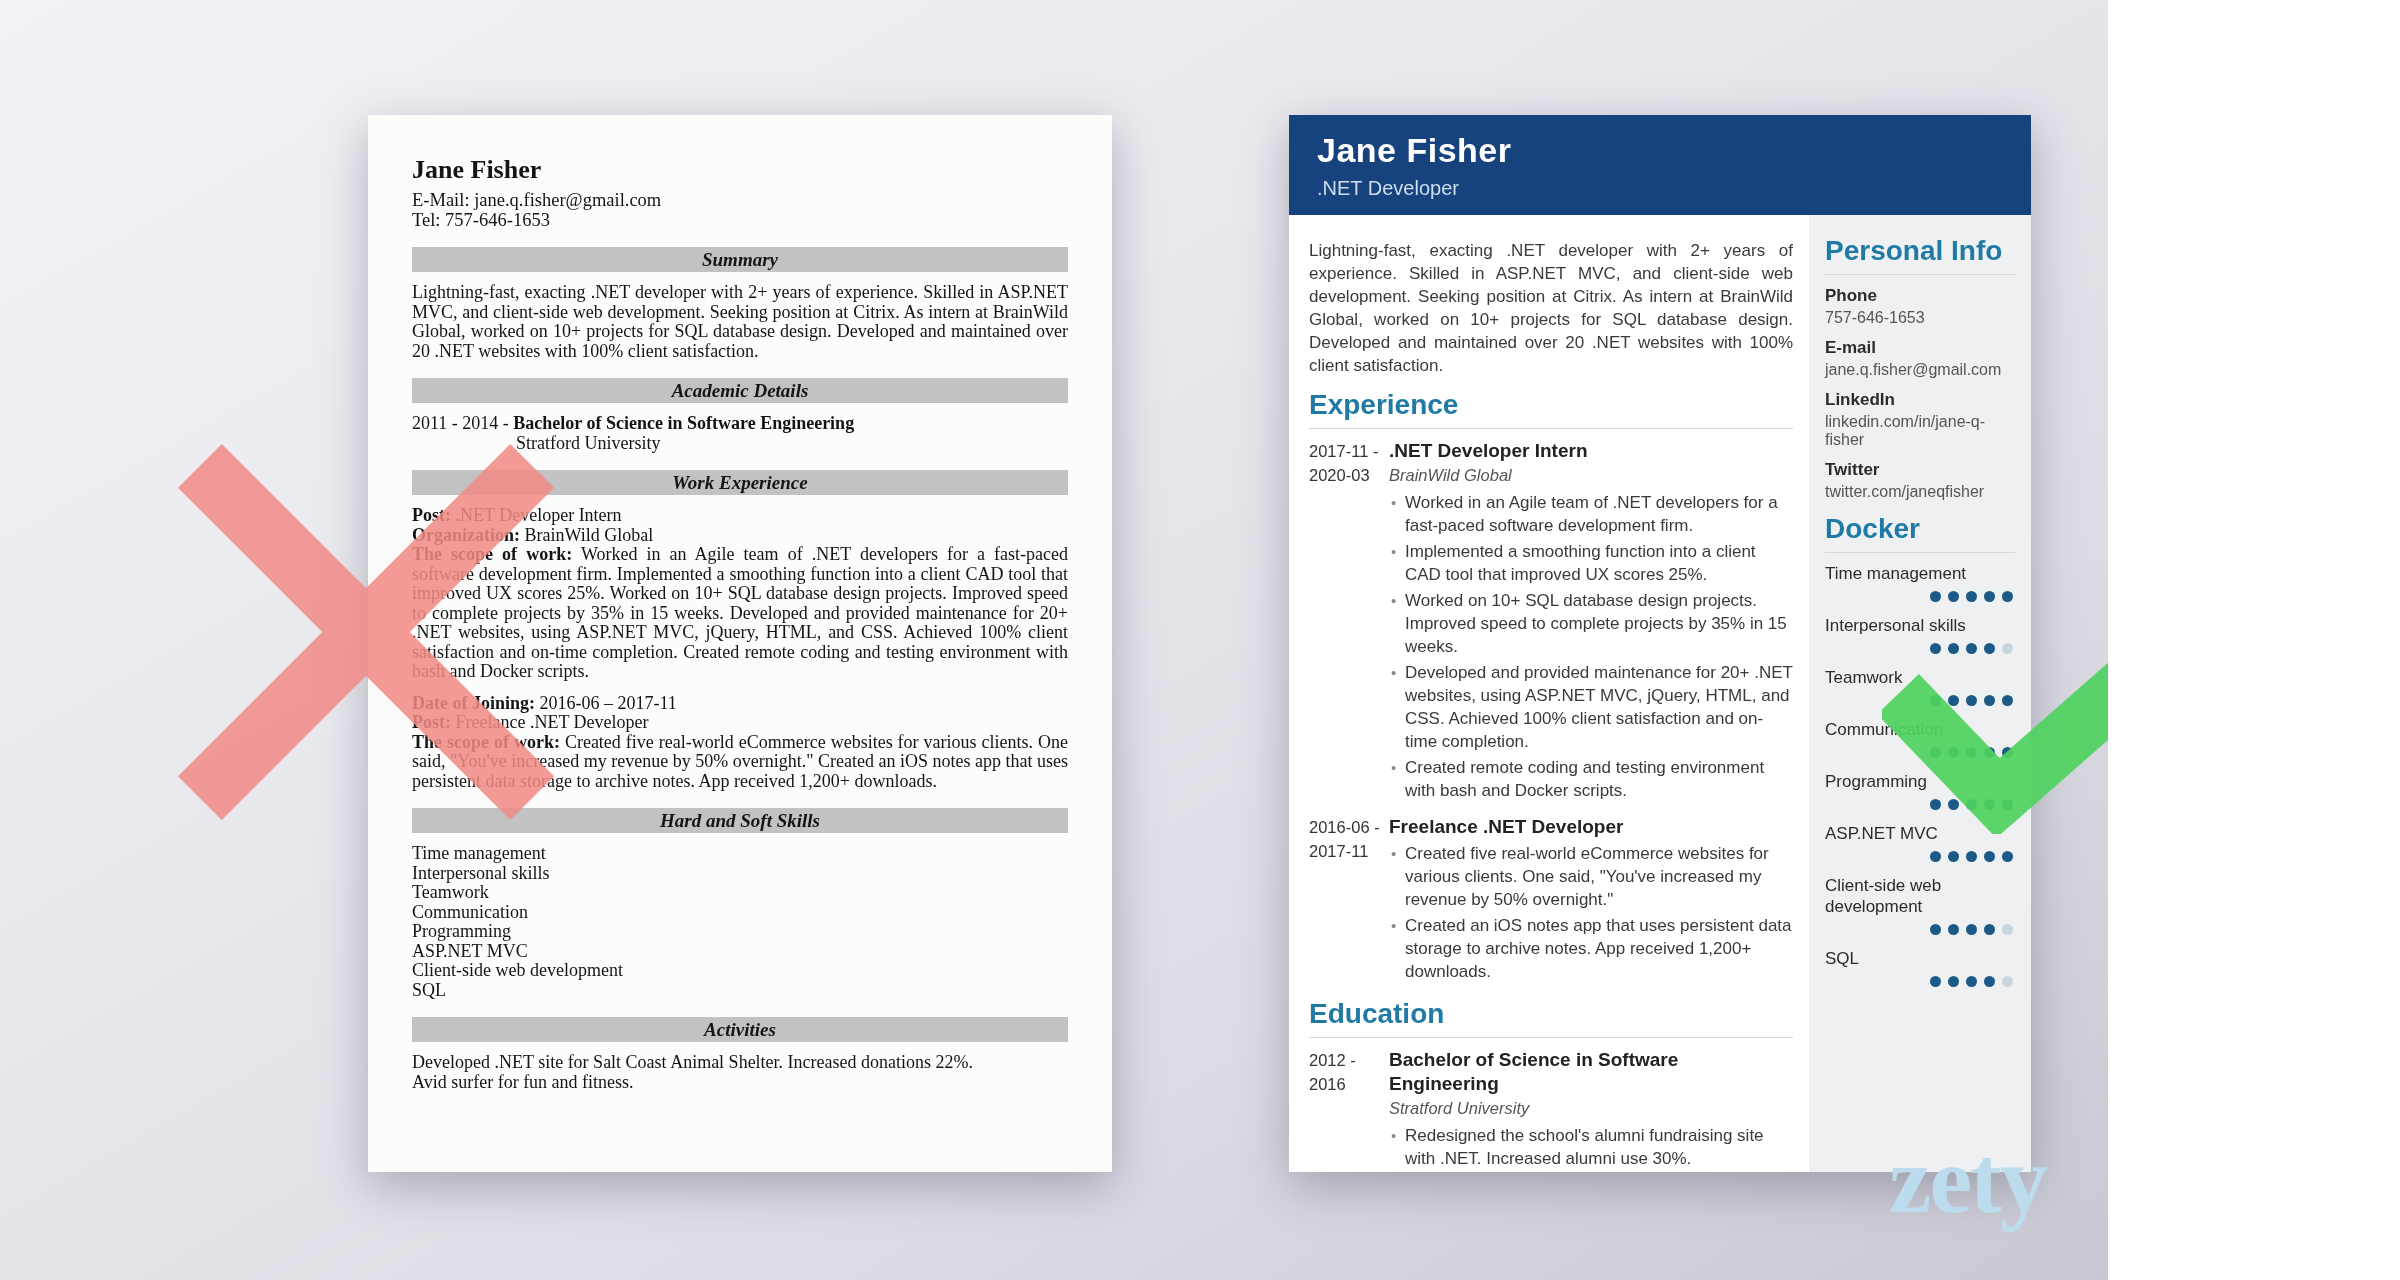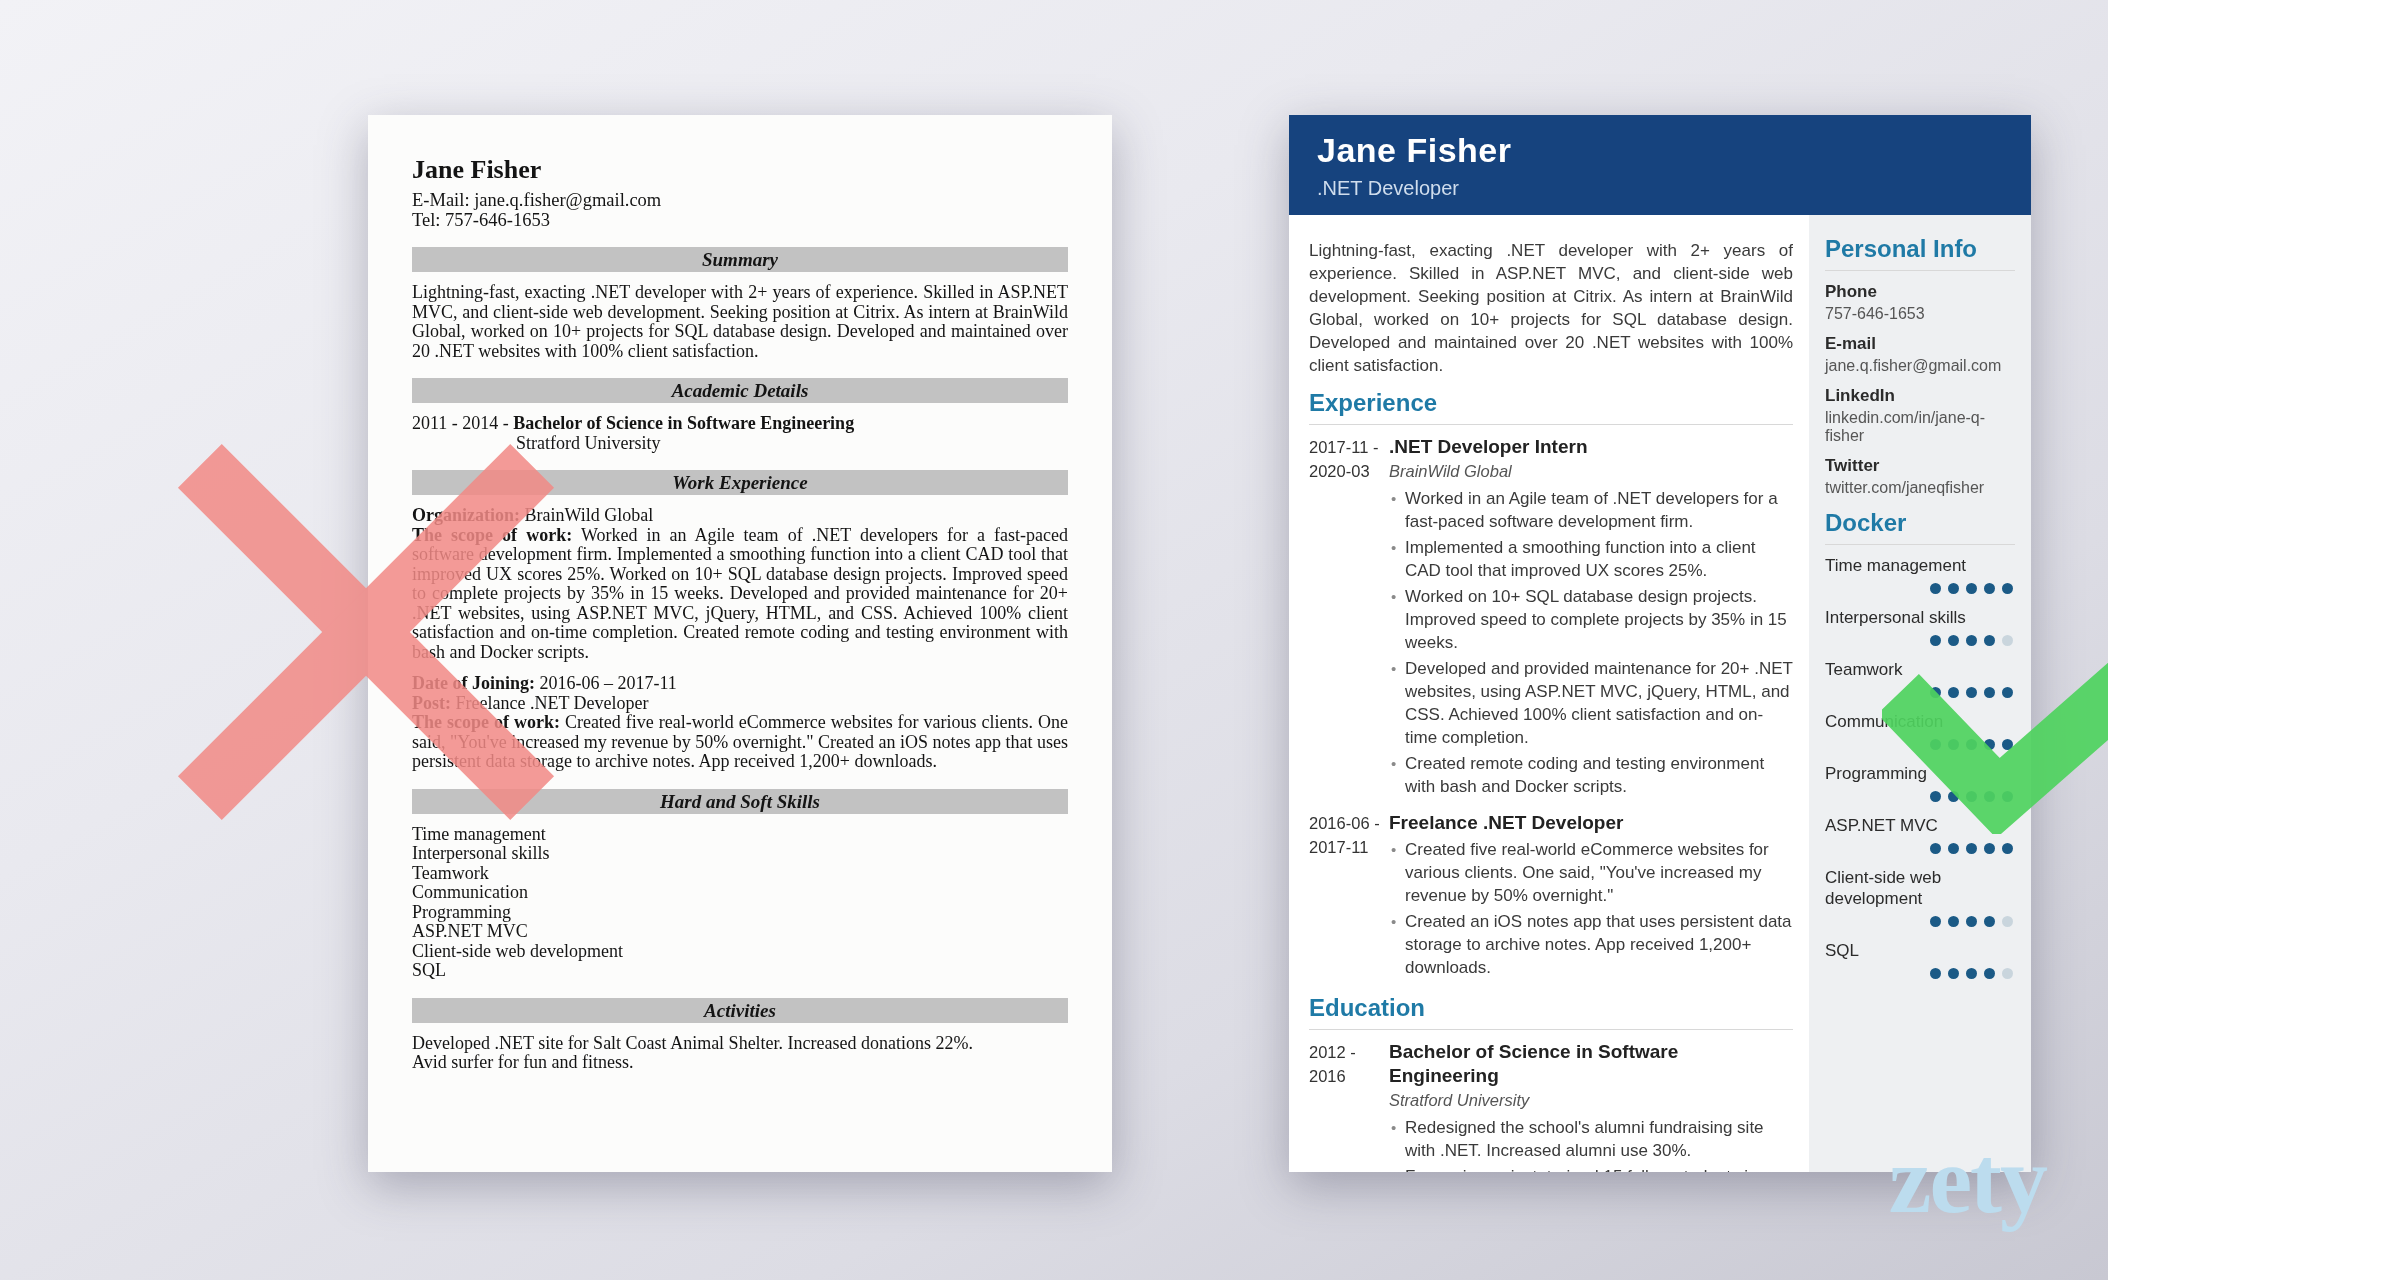--- a/index.html
+++ b/index.html
@@ -29,21 +29,21 @@
   .page-right{left:1289px;width:742px;height:1057px;display:flex;flex-direction:column;
     background:#ffffff;box-sizing:border-box;overflow:hidden;}
   .r-header{flex:0 0 auto;height:100px;background:var(--header-navy,#16437e);
     color:#fff;padding:16px 28px;box-sizing:border-box;}
   .r-name{font-size:34px;font-weight:bold;letter-spacing:.5px;}
   .r-role{font-size:20px;color:#cfdded;margin-top:7px;}
   .r-cols{flex:1;display:flex;min-height:0;}
   .r-main{flex:1;background:#fff;padding:18px 16px 18px 20px;box-sizing:border-box;overflow:hidden;}
   .r-side{flex:0 0 auto;width:222px;background:#eef0f2;padding:18px 16px;box-sizing:border-box;overflow:hidden;}
   .r-summary{font-size:17px;line-height:23px;color:#3a3a3a;text-align:justify;margin:6px 0 12px;}
-  .r-sec{color:var(--section-blue,#1f7aa6);font-size:24px;font-weight:bold;
+  .r-sec{color:var(--section-blue,#1f7aa6);font-size:28px;font-weight:bold;
     margin:12px 0 10px;padding-bottom:7px;border-bottom:1px solid #d8d8d8;}
   .r-entry{display:flex;margin-bottom:10px;}
   .r-dates{flex:0 0 auto;width:80px;font-size:16.5px;color:#333;line-height:24px;}
   .r-entry-body{flex:1;min-width:0;}
   .r-role-title{font-size:19px;font-weight:bold;color:#222;line-height:24px;margin-bottom:3px;}
   .r-company{font-style:italic;color:#555;font-size:16.5px;margin-bottom:6px;}
   .r-bullets{margin:0;padding-left:16px;list-style:none;}
   .r-bullets li{font-size:17px;line-height:23px;color:#3a3a3a;position:relative;margin-bottom:3px;}
   .r-bullets li::before{content:"•";color:#8a8a8a;position:absolute;left:-14px;font-size:15px;}
 
@@ -85,20 +85,24 @@
     <p class="l-body">
       <span>2011 - 2014</span>
       <span>-</span>
       <span class="lab">Bachelor of Science in Software Engineering</span>
     </p>
     <p class="l-body l-school">Stratford University</p>
 
     <div class="l-bar">Work Experience</div>
 
     <div>
+      <p class="l-body">
+        <span class="lab">Post:</span>
+        <span>.NET Developer Intern</span>
+      </p>
       <p class="l-body">
         <span class="lab">Organization:</span>
         <span>BrainWild Global</span>
       </p>
       <p class="l-body just">
         <span class="lab">The scope of work:</span>
         <span>Worked in an Agile team of .NET developers for a fast-paced software development firm. Implemented a smoothing function into a client CAD tool that improved UX scores 25%. Worked on 10+ SQL database design projects. Improved speed to complete projects by 35% in 15 weeks. Developed and provided maintenance for 20+ .NET websites, using ASP.NET MVC, jQuery, HTML, and CSS. Achieved 100% client satisfaction and on-time completion. Created remote coding and testing environment with bash and Docker scripts.</span>
       </p>
     </div>
 

